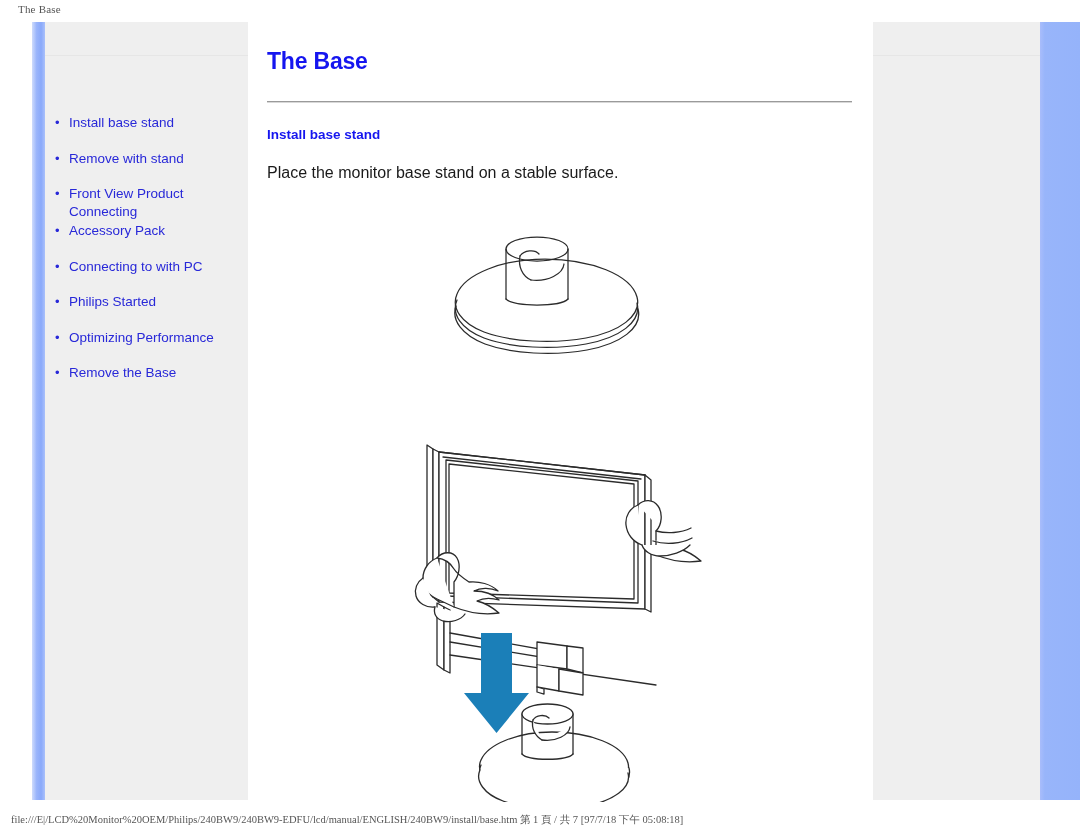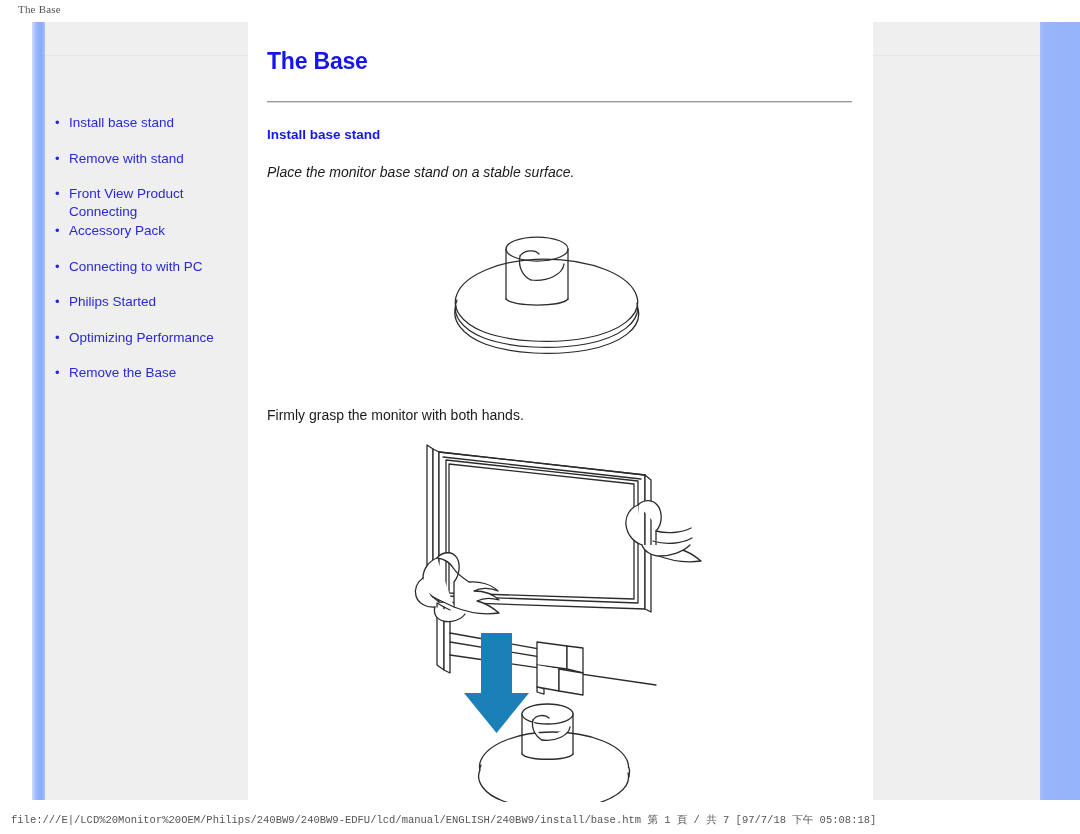--- a/index.html
+++ b/index.html
@@ -136,23 +136,22 @@
     top: 105px;
     font-size: 13.5px;
     font-weight: bold;
     color: #1515ef;
   }
 
   .para-1 {
     position: absolute;
     left: 19px;
     top: 142px;
-    font-size: 14px;
+    font-size: 16px;
     color: #1a1a1a;
-    font-style: italic;
   }
   .para-2 {
     position: absolute;
     left: 19px;
     top: 385px;
     font-size: 14px;
     color: #1a1a1a;
   }
 
   .fig-1 {
@@ -196,21 +195,21 @@
     width: 40px;
     height: 778px;
     background: linear-gradient(to right, #a9bdfb 0%, #98b5fa 12%, #95b3fa 100%);
   }
 
   
   .footer {
     position: absolute;
     left: 11px;
     top: 813px;
-    font-family: Liberation Mono, monospace;
+    font-family: Liberation Serif, serif;
     font-size: 10.5px;
     color: #555555;
     white-space: nowrap;
     letter-spacing: 0px;
   }
 
   svg { display: block; }
 </style>
 </head>
 <body>
@@ -310,21 +309,20 @@
           <path d="M83 77 C 90 85, 138 85, 145 77"></path>
 
           <path d="M97 34 C 101 28, 112 27, 116 32"></path>
           <path d="M97 34 C 95 44, 99 54, 108 58"></path>
 
           <path d="M108 58 C 125 60, 140 52, 141 42"></path>
         </g>
       </svg>
     </div>
 
-    <div class="para-2">Firmly grasp the monitor with both hands.</div>
 
     <div class="fig-2">
       <svg viewBox="0 0 300 365" width="300" height="365">
         <g fill="#ffffff" stroke="#2b2b2b" stroke-width="1.3" stroke-linecap="round" stroke-linejoin="round">
 
           <path d="M14 8 L14 152 L20 160 L20 12 Z"></path>
           <path d="M20 12 L20 160 L26 165 L26 15 Z"></path>
 
           <path d="M26 15 L232 38 L232 172 L26 165 Z"></path>
 

